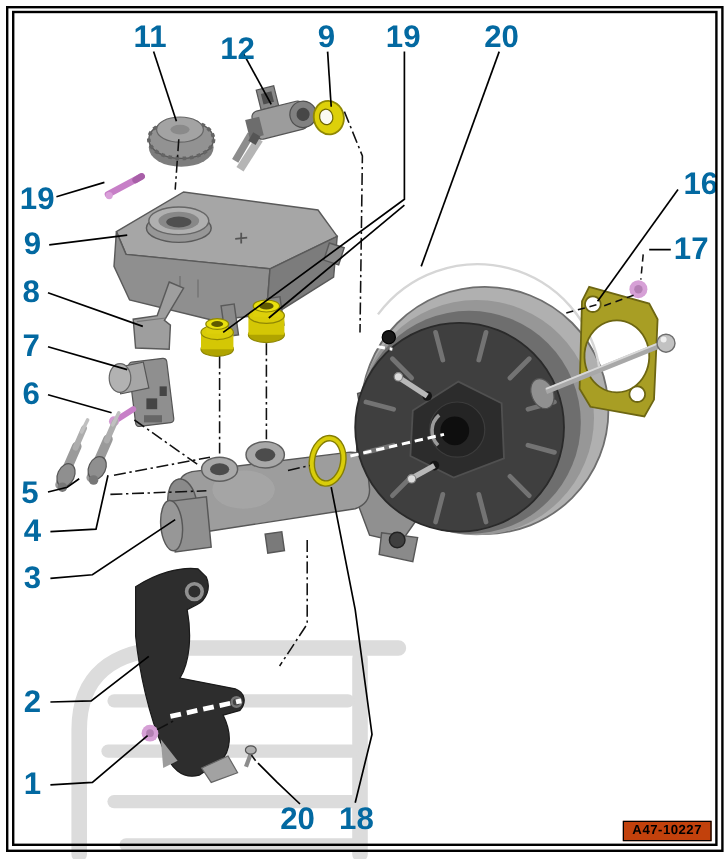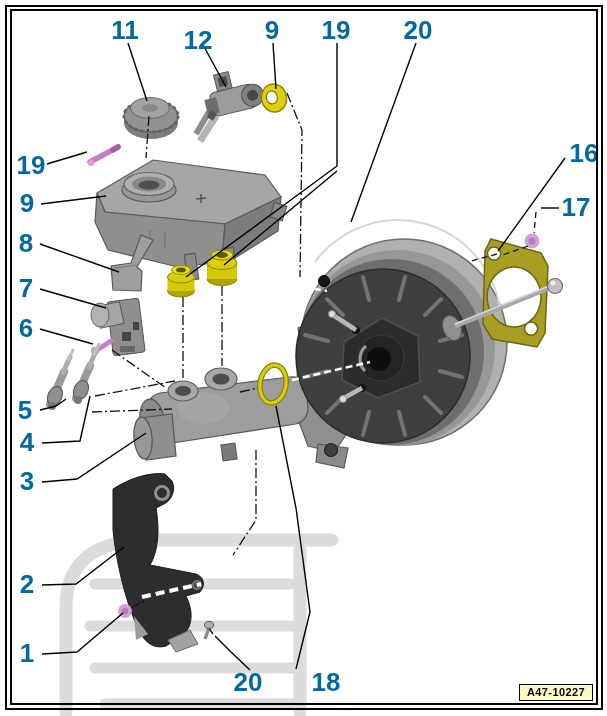--- a/index.html
+++ b/index.html
@@ -6,21 +6,21 @@
   .page{position:relative;width:607px;height:716px;background:#ffffff;
         font-family:"Liberation Sans", sans-serif;overflow:hidden;}
   .frame-outer{position:absolute;left:5px;top:5px;right:4px;bottom:6px;
         border:2px solid #000;pointer-events:none;}
   .frame-inner{position:absolute;left:10px;top:9px;right:9px;bottom:11px;
         border:2.5px solid #000;pointer-events:none;}
   svg.diagram{position:absolute;left:0;top:0;}
   .callout{position:absolute;transform:translate(-50%,-50%);
         font-size:26px;font-weight:700;color:#0369a1;line-height:1;white-space:nowrap;}
   .figure-code-box{position:absolute;right:14px;bottom:15px;border:1.5px solid #000;
-        background:#fef9c3;padding:1px 7px 2px 7px;font-size:11px;font-weight:700;
+        background:#c2410c;padding:1px 7px 2px 7px;font-size:11px;font-weight:700;
         letter-spacing:0.4px;color:#000;}
 </style>
 </head>
 <body>
 
 <div class="page">
 
   <svg class="diagram" width="607" height="716" viewBox="0 0 607 716">
 
     <g stroke="#dcdcdc" fill="none" stroke-linecap="round">
@@ -287,21 +287,21 @@
   <div class="callout" style="left:26px;top:243px;">8</div>
   <div class="callout" style="left:27px;top:203px;">9</div>
   <div class="callout" style="left:31px;top:165px;">19</div>
   <div class="callout" style="left:125px;top:30px;">11</div>
   <div class="callout" style="left:198px;top:40px;text-align:right;">12</div>
   <div class="callout" style="left:272px;top:30px;">9</div>
   <div class="callout" style="left:336px;top:30px;">19</div>
   <div class="callout" style="left:418px;top:30px;">20</div>
   <div class="callout" style="left:584px;top:153px;">16</div>
   <div class="callout" style="left:576px;top:207px;text-align:right;">17</div>
-  <div class="callout" style="left:297px;top:682px;margin-left:29px;">18</div>
+  <div class="callout" style="left:297px;top:682px;">18</div>
   <div class="callout" style="left:248px;top:682px;">20</div>
 
   <div class="figure-code-box">
     <span>A47-10227</span>
   </div>
 
   <div class="frame-outer"></div>
   <div class="frame-inner"></div>
 </div>
 

